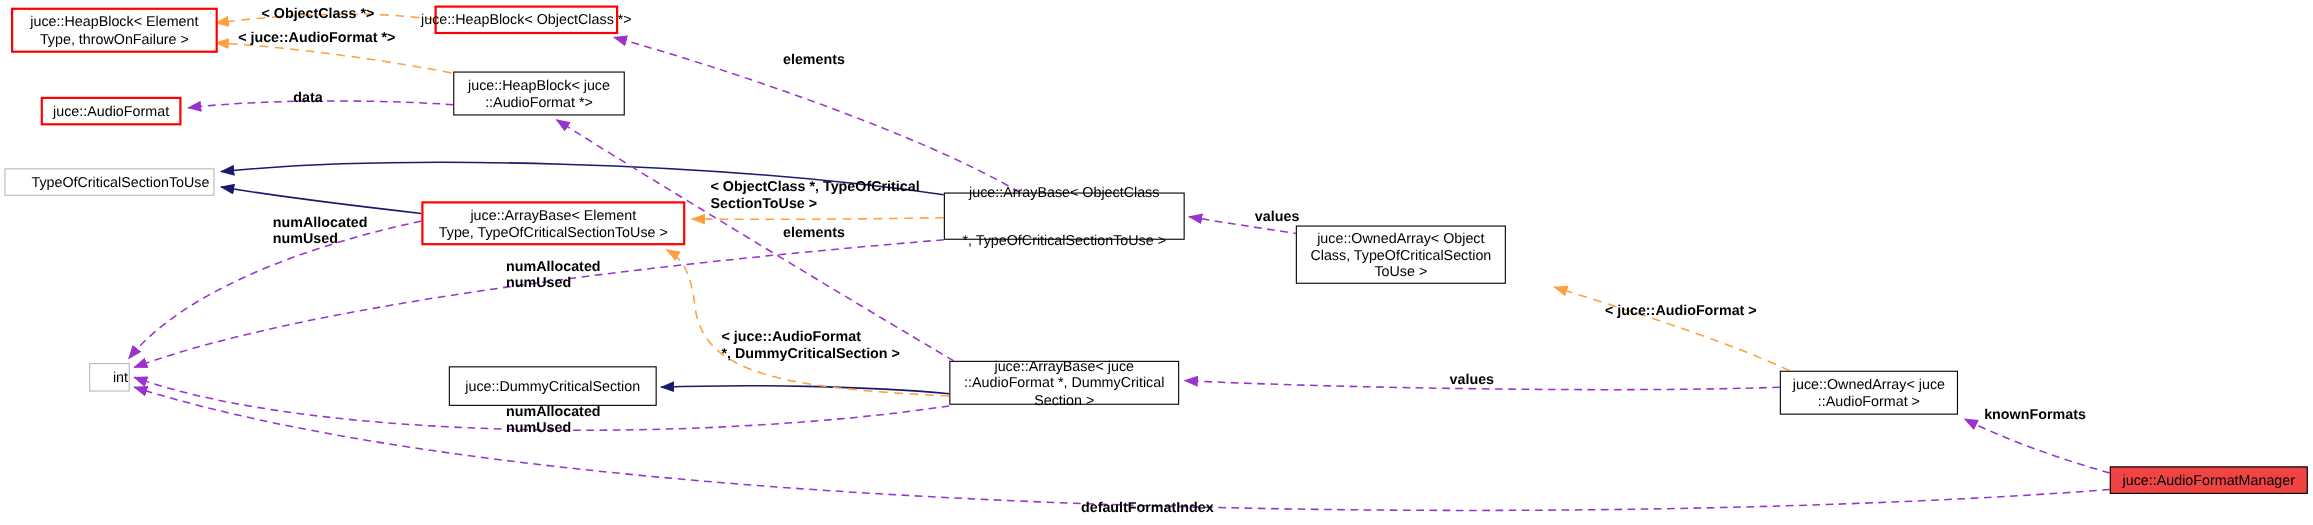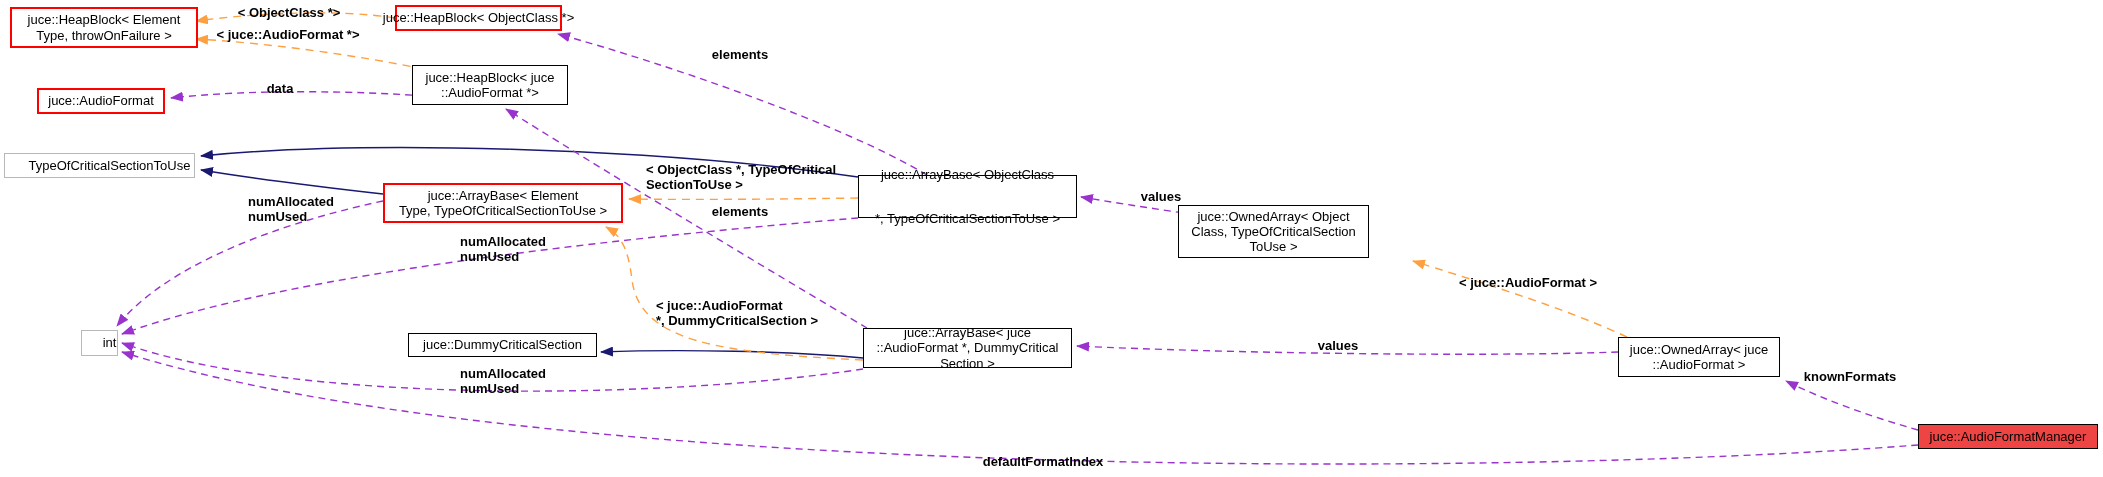--- a/index.html
+++ b/index.html
@@ -101,21 +101,21 @@
     <span>*, TypeOfCriticalSectionToUse &gt;</span>
   </div>
   <div class="node black" style="left:1178px;top:205px;width:191px;height:53px;">
     <span>juce::OwnedArray&lt; Object</span>
     <span>Class, TypeOfCriticalSection</span>
     <span>ToUse &gt;</span>
   </div>
   <div class="node gray" style="left:81px;top:330px;width:37px;height:26px;">
     <span>int</span>
   </div>
-  <div class="node black" style="left:408px;top:333px;width:189px;height:24px;">
+  <div class="node black" style="left:408px;top:333px;width:189px;height:36px;">
     <span>juce::DummyCriticalSection</span>
   </div>
   <div class="node black" style="left:863px;top:328px;width:209px;height:40px;">
     <span>juce::ArrayBase&lt; juce</span>
     <span>::AudioFormat *, DummyCritical</span>
     <span>Section &gt;</span>
   </div>
   <div class="node black" style="left:1618px;top:337px;width:162px;height:40px;align-items:center;">
     <span>juce::OwnedArray&lt; juce</span>
     <span>::AudioFormat &gt;</span>

